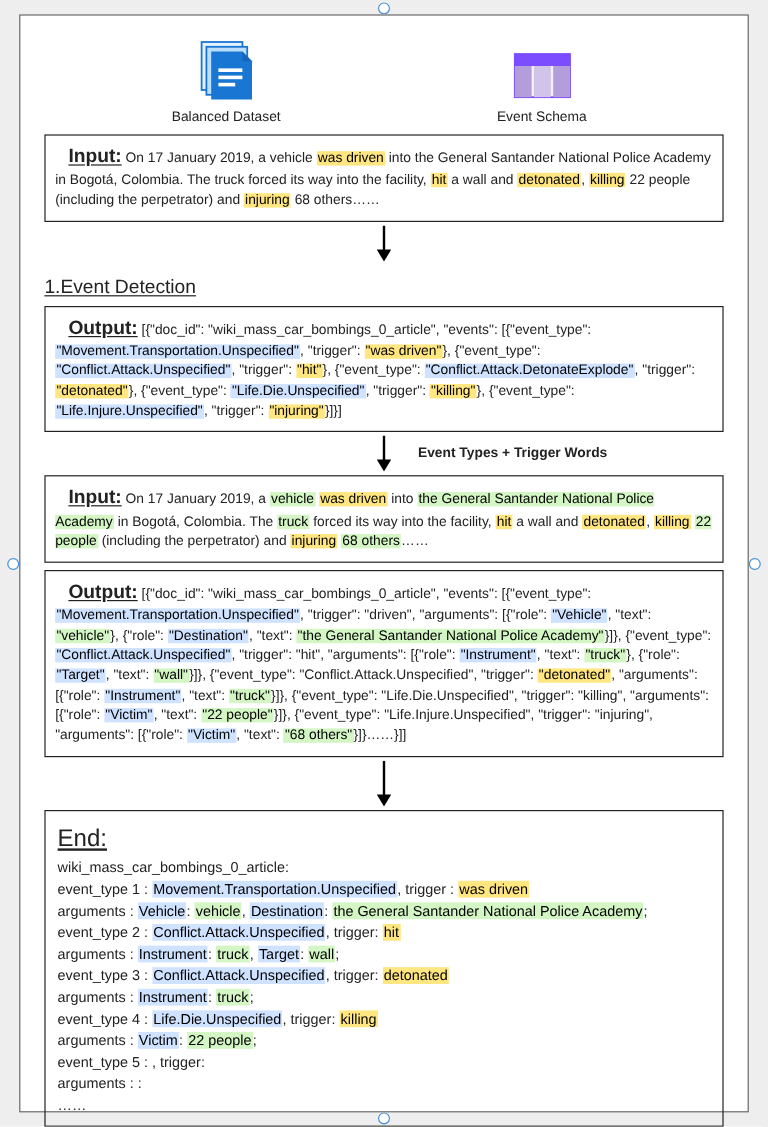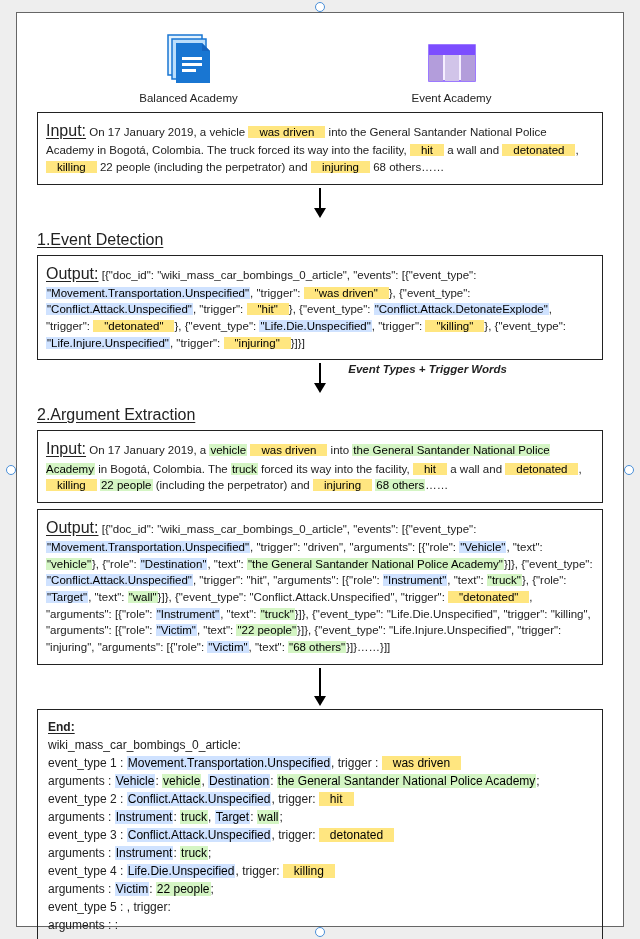--- a/index.html
+++ b/index.html
@@ -71,57 +71,57 @@
 
   .box {
     border: 1px solid var(--box-border);
     padding: 6px 8px 8px 8px;
     font-size: 11.5px;
     line-height: 1.45;
     background: #fff;
   }
   .box .lead {
     font-size: 16px;
-    font-weight: 400;
+    font-weight: 700;
+    margin-left: 11px;
   }
   .heading {
     font-size: 16px;
     font-weight: 400;
     margin-top: 10px;
   }
   .underline { text-decoration: underline; text-underline-offset: 2px; }
-  mark.y { background: var(--hl-yellow); padding: 0 11px; }
+  mark.y { background: var(--hl-yellow); padding: 0 1px; }
   mark.g { background: var(--hl-green); padding: 0 1px; }
   mark.b { background: var(--hl-blue); padding: 0 1px; }
   .arrow-row {
     display: flex;
     justify-content: center;
-    align-items: flex-start;
+    align-items: center;
     position: relative;
     height: 30px;
     margin: -3px 0;
-    font-style: italic;
   }
   .arrow-row .lbl {
     position: absolute;
     left: 55%;
     font-weight: 700;
     font-size: 11.5px;
     white-space: nowrap;
   }
   .arrow svg { display: block; }
   .end-box {
     border: 1px solid var(--box-border);
     padding: 8px 10px;
     font-size: 12px;
     line-height: 1.5;
   }
   .end-box .big {
-    font-size: 12px;
-    font-weight: 700;
+    font-size: 20px;
+    font-weight: 400;
   }
 </style>
 </head>
 <body>
 
 <div class="stage">
   <div class="anchor top"></div>
   <div class="anchor bottom"></div>
   <div class="anchor left"></div>
   <div class="anchor right"></div>
@@ -134,33 +134,33 @@
           <svg width="54" height="54" viewBox="0 0 54 54">
             <rect x="6" y="4" width="34" height="40" fill="#e3f2fd" stroke="#1976d2" stroke-width="1.5"></rect>
             <rect x="10" y="8" width="34" height="40" fill="#bbdefb" stroke="#1976d2" stroke-width="1.5"></rect>
             <path d="M14 12 h26 l8 8 v32 h-34 z" fill="#1976d2"></path>
             <path d="M40 12 v8 h8" fill="#1565c0"></path>
             <rect x="20" y="26" width="20" height="3" fill="#fff"></rect>
             <rect x="20" y="32" width="20" height="3" fill="#fff"></rect>
             <rect x="20" y="38" width="14" height="3" fill="#fff"></rect>
           </svg>
         </span>
-        <span class="cap">Balanced Academy</span>
+        <span class="cap">Balanced Dataset</span>
       </div>
       <div class="icon-col">
         <span>
           <svg width="54" height="44" viewBox="0 0 54 44">
             <rect x="4" y="4" width="46" height="36" fill="#f5eeff" stroke="#7c4dff" stroke-width="1.5"></rect>
             <rect x="4" y="4" width="46" height="10" fill="#7c4dff"></rect>
             <rect x="4" y="14" width="14" height="26" fill="#b39ddb"></rect>
             <rect x="20" y="14" width="14" height="26" fill="#d1c4e9"></rect>
             <rect x="36" y="14" width="14" height="26" fill="#b39ddb"></rect>
           </svg>
         </span>
-        <span class="cap">Event Academy</span>
+        <span class="cap">Event Schema</span>
       </div>
     </div>
 
     <div class="box">
       <span class="lead underline">Input:</span>
       <span id="input1-body">  On 17 January 2019, a vehicle <mark class="y">was driven</mark> into the General Santander National Police Academy in Bogotá, Colombia. The truck forced its way into the facility, <mark class="y">hit</mark> a wall and <mark class="y">detonated</mark>, <mark class="y">killing</mark> 22 people (including the perpetrator) and <mark class="y">injuring</mark> 68 others……</span>
     </div>
 
     <div class="arrow-row">
       <span class="arrow">
@@ -181,21 +181,20 @@
     <div class="arrow-row">
       <span class="arrow">
         <svg width="20" height="30">
             <line x1="10" y1="0" x2="10" y2="22" stroke="#000" stroke-width="2"></line>
             <polygon points="4,20 16,20 10,30" fill="#000"></polygon>
           </svg>
       </span>
       <span class="lbl">Event Types + Trigger Words</span>
     </div>
 
-    <div class="heading underline">2.Argument Extraction</div>
 
     <div class="box">
       <span class="lead underline">Input:</span>
       <span id="input2-body">  On 17 January 2019, a <mark class="g">vehicle</mark> <mark class="y">was driven</mark> into <mark class="g">the General Santander National Police Academy</mark> in Bogotá, Colombia. The <mark class="g">truck</mark> forced its way into the facility, <mark class="y">hit</mark> a wall and <mark class="y">detonated</mark>, <mark class="y">killing</mark> <mark class="g">22 people</mark> (including the perpetrator) and <mark class="y">injuring</mark> <mark class="g">68 others</mark>……</span>
     </div>
 
 
 
     <div class="box">
       <span class="lead underline">Output:</span>

